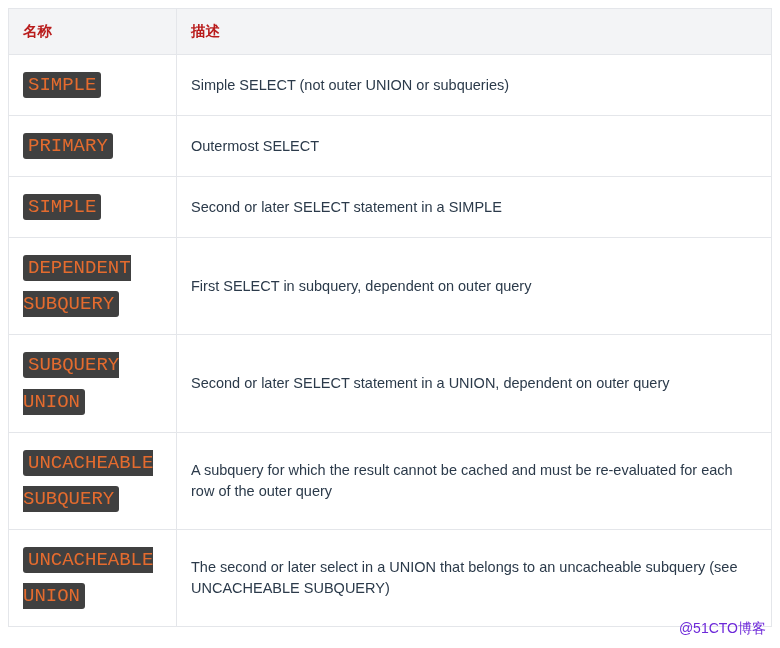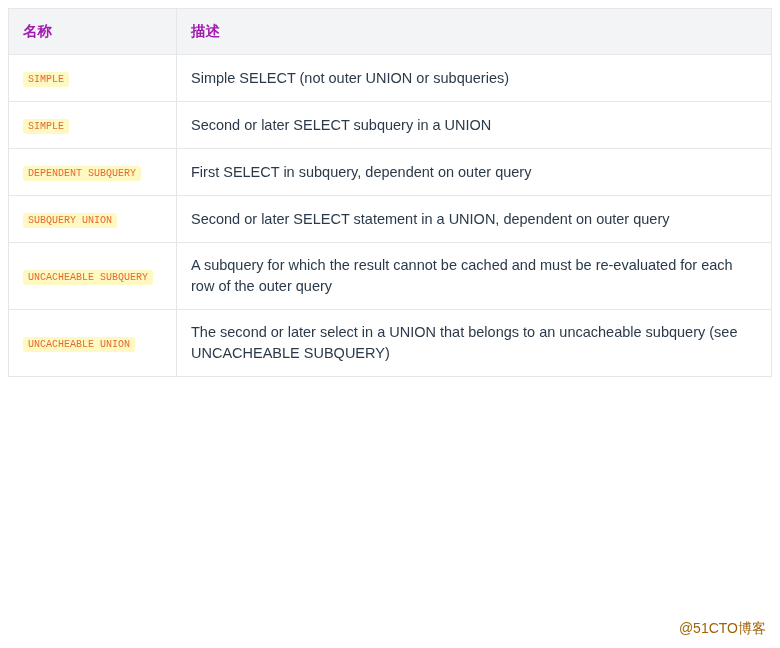--- a/index.html
+++ b/index.html
@@ -22,38 +22,38 @@
     border: 1px solid #e4e6ea;
     padding: 12px 14px;
     text-align: left;
     vertical-align: middle;
     font-size: 14.5px;
     line-height: 1.45;
   }
   th {
     background: #f3f4f6;
     font-weight: 600;
-    color: #a21caf;
+    color: #b91c1c;
   }
   td { background: #fff; }
   .code-tag {
     display: inline;
     font-family: "SFMono-Regular", Consolas, "Liberation Mono", Menlo, monospace;
-    font-size: 10px;
+    font-size: 19px;
     color: #e46b2e;
-    background: #fef9c3;
+    background: #404040;
     padding: 2px 5px;
     border-radius: 3px;
     line-height: 1.9;
   }
   .watermark {
     position: fixed;
     right: 14px;
     bottom: 10px;
-    color: #a16207;
+    color: #6d28d9;
     font-size: 14px;
     pointer-events: none;
   }
 </style>
 </head>
 <body>
 
 <table>
   <colgroup>
       <col class="c1">
@@ -64,22 +64,26 @@
       <th>名称</th>
       <th>描述</th>
     </tr>
   </thead>
   <tbody>
     <tr>
         <td><span class="code-tag">SIMPLE</span></td>
         <td>Simple SELECT (not outer UNION or subqueries)</td>
       </tr>
     <tr>
+        <td><span class="code-tag">PRIMARY</span></td>
+        <td>Outermost SELECT</td>
+      </tr>
+    <tr>
         <td><span class="code-tag">SIMPLE</span></td>
-        <td>Second or later SELECT subquery in a UNION</td>
+        <td>Second or later SELECT statement in a SIMPLE</td>
       </tr>
     <tr>
         <td><span class="code-tag">DEPENDENT SUBQUERY</span></td>
         <td>First SELECT in subquery, dependent on outer query</td>
       </tr>
     <tr>
         <td><span class="code-tag">SUBQUERY UNION</span></td>
         <td>Second or later SELECT statement in a UNION, dependent on outer query</td>
       </tr>
     <tr>

